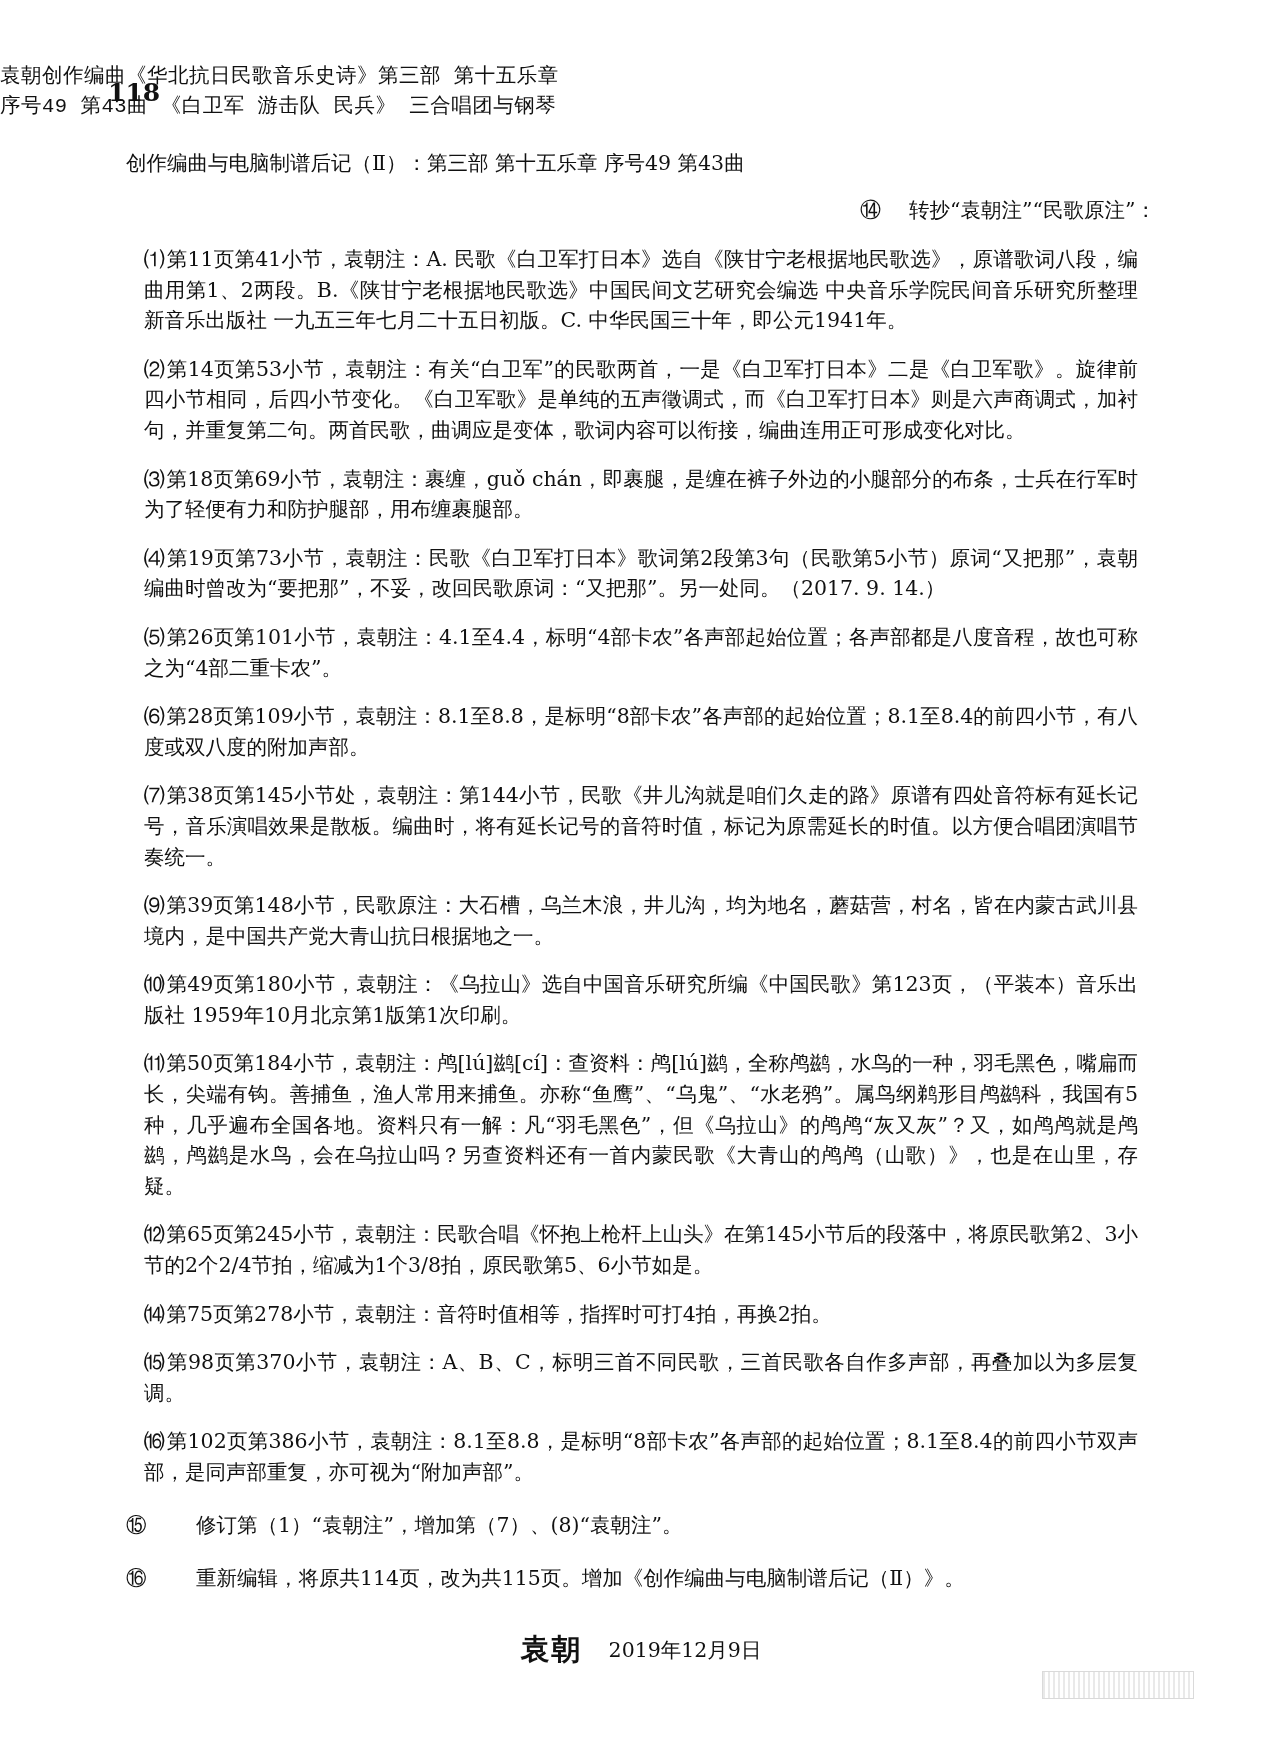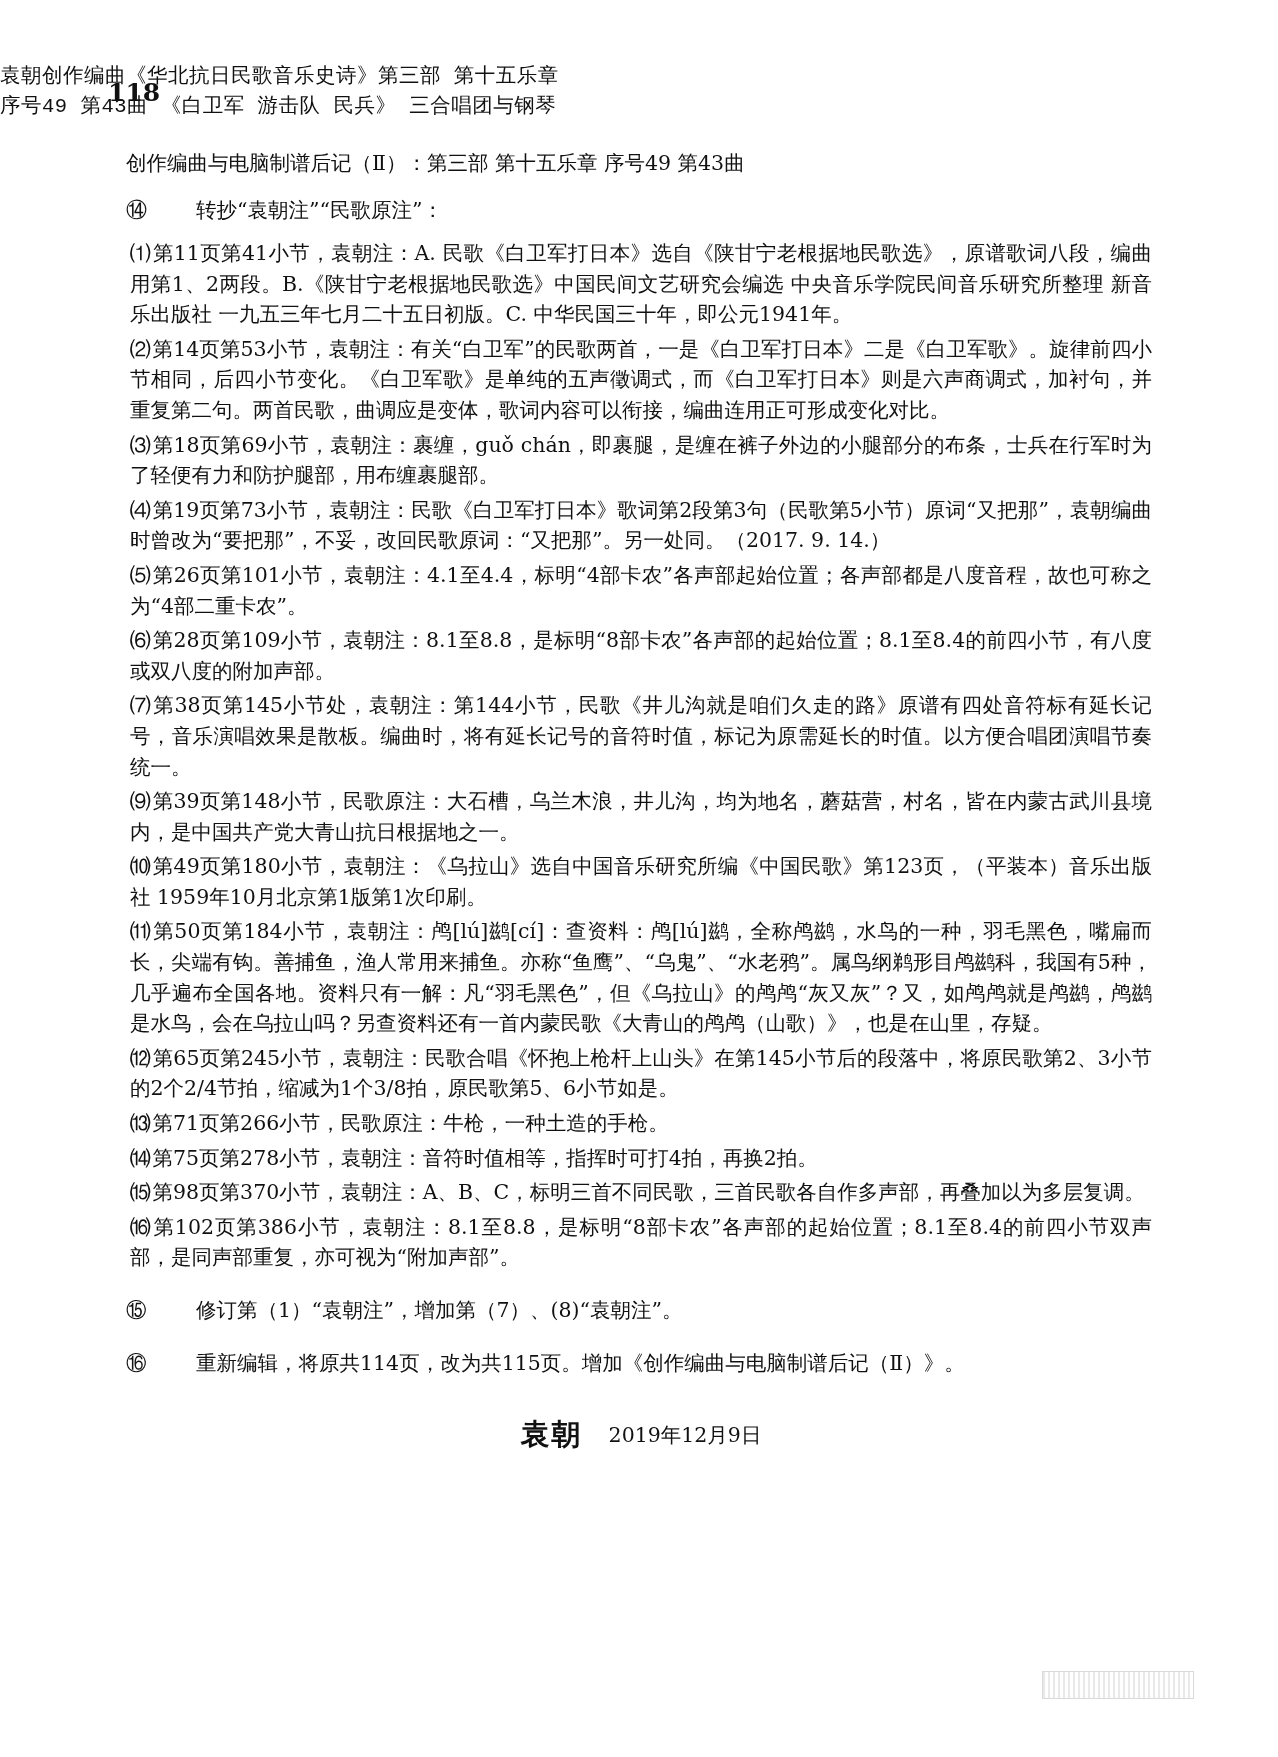--- a/index.html
+++ b/index.html
@@ -66,38 +66,39 @@
   .lead2 {
     font-size: 20.5px;
     line-height: 31px;
     text-indent: 22px;
   }
 
   .sec-head {
     font-size: 20.5px;
     line-height: 31px;
     margin-top: 16px;
-    margin-bottom: 12px;
+    margin-bottom: 6px;
+    text-align: right;
   }
   .sec-head .circled {
     display: inline-block;
     width: 42px;
     font-size: 21px;
   }
   .sec-head .sec-title {
     display: inline-block;
     padding-left: 28px;
   }
 
   .note {
     font-size: 20.5px;
     line-height: 30.6px;
     text-align: justify;
     text-justify: inter-ideograph;
-    margin: 4px;
+    margin: 18px;
   }
   .note .marker {
     margin-right: 2px;
   }
 
   .item-final {
     font-size: 20.5px;
     line-height: 31px;
     margin-top: 22px;
   }
@@ -190,21 +191,20 @@
     <p class="note"><span class="marker">⑵</span><span>第14页第53小节，袁朝注：有关“白卫军”的民歌两首，一是《白卫军打日本》二是《白卫军歌》。旋律前四小节相同，后四小节变化。《白卫军歌》是单纯的五声徵调式，而《白卫军打日本》则是六声商调式，加衬句，并重复第二句。两首民歌，曲调应是变体，歌词内容可以衔接，编曲连用正可形成变化对比。</span></p>
     <p class="note"><span class="marker">⑶</span><span>第18页第69小节，袁朝注：裹缠，guǒ chán，即裹腿，是缠在裤子外边的小腿部分的布条，士兵在行军时为了轻便有力和防护腿部，用布缠裹腿部。</span></p>
     <p class="note"><span class="marker">⑷</span><span>第19页第73小节，袁朝注：民歌《白卫军打日本》歌词第2段第3句（民歌第5小节）原词“又把那”，袁朝编曲时曾改为“要把那”，不妥，改回民歌原词：“又把那”。另一处同。（2017. 9. 14.）</span></p>
     <p class="note"><span class="marker">⑸</span><span>第26页第101小节，袁朝注：4.1至4.4，标明“4部卡农”各声部起始位置；各声部都是八度音程，故也可称之为“4部二重卡农”。</span></p>
     <p class="note"><span class="marker">⑹</span><span>第28页第109小节，袁朝注：8.1至8.8，是标明“8部卡农”各声部的起始位置；8.1至8.4的前四小节，有八度或双八度的附加声部。</span></p>
     <p class="note"><span class="marker">⑺</span><span>第38页第145小节处，袁朝注：第144小节，民歌《井儿沟就是咱们久走的路》原谱有四处音符标有延长记号，音乐演唱效果是散板。编曲时，将有延长记号的音符时值，标记为原需延长的时值。以方便合唱团演唱节奏统一。</span></p>
     <p class="note"><span class="marker">⑼</span><span>第39页第148小节，民歌原注：大石槽，乌兰木浪，井儿沟，均为地名，蘑菇营，村名，皆在内蒙古武川县境内，是中国共产党大青山抗日根据地之一。</span></p>
     <p class="note"><span class="marker">⑽</span><span>第49页第180小节，袁朝注：《乌拉山》选自中国音乐研究所编《中国民歌》第123页，（平装本）音乐出版社 1959年10月北京第1版第1次印刷。</span></p>
     <p class="note"><span class="marker">⑾</span><span>第50页第184小节，袁朝注：鸬[lú]鹚[cí]：查资料：鸬[lú]鹚，全称鸬鹚，水鸟的一种，羽毛黑色，嘴扁而长，尖端有钩。善捕鱼，渔人常用来捕鱼。亦称“鱼鹰”、“乌鬼”、“水老鸦”。属鸟纲鹈形目鸬鹚科，我国有5种，几乎遍布全国各地。资料只有一解：凡“羽毛黑色”，但《乌拉山》的鸬鸬“灰又灰”？又，如鸬鸬就是鸬鹚，鸬鹚是水鸟，会在乌拉山吗？另查资料还有一首内蒙民歌《大青山的鸬鸬（山歌）》，也是在山里，存疑。</span></p>
     <p class="note"><span class="marker">⑿</span><span>第65页第245小节，袁朝注：民歌合唱《怀抱上枪杆上山头》在第145小节后的段落中，将原民歌第2、3小节的2个2/4节拍，缩减为1个3/8拍，原民歌第5、6小节如是。</span></p>
-    <p class="note"><span class="marker">⒀</span><span>第71页第266小节，民歌原注：牛枪，一种土造的手枪。</span></p>
     <p class="note"><span class="marker">⒁</span><span>第75页第278小节，袁朝注：音符时值相等，指挥时可打4拍，再换2拍。</span></p>
     <p class="note"><span class="marker">⒂</span><span>第98页第370小节，袁朝注：A、B、C，标明三首不同民歌，三首民歌各自作多声部，再叠加以为多层复调。</span></p>
     <p class="note"><span class="marker">⒃</span><span>第102页第386小节，袁朝注：8.1至8.8，是标明“8部卡农”各声部的起始位置；8.1至8.4的前四小节双声部，是同声部重复，亦可视为“附加声部”。</span></p>
 
     <div class="item-final">
       <span class="circled">⑮</span><span class="txt">修订第（1）“袁朝注”，增加第（7）、(8)“袁朝注”。</span>
     </div>
 
     <div class="item-final">
       <span class="circled">⑯</span><span class="txt">重新编辑，将原共114页，改为共115页。增加《创作编曲与电脑制谱后记（Ⅱ）》。</span>

